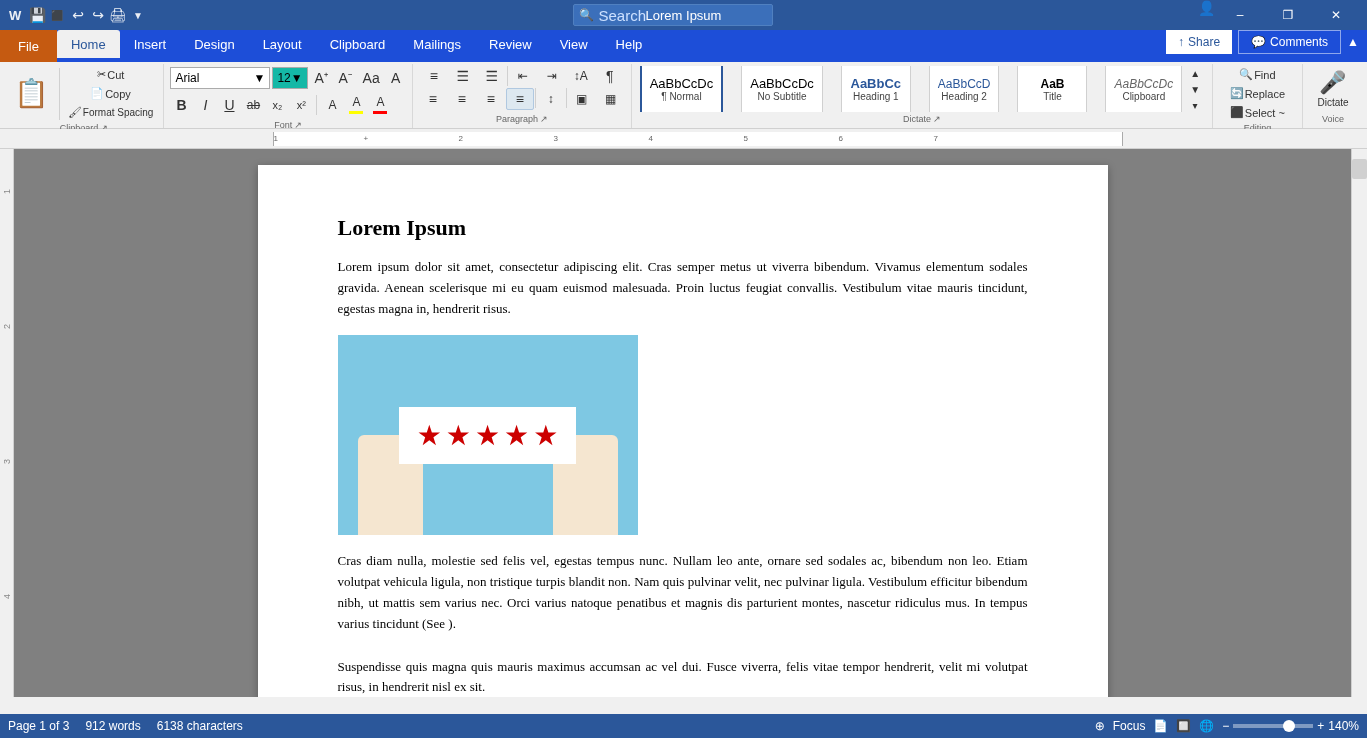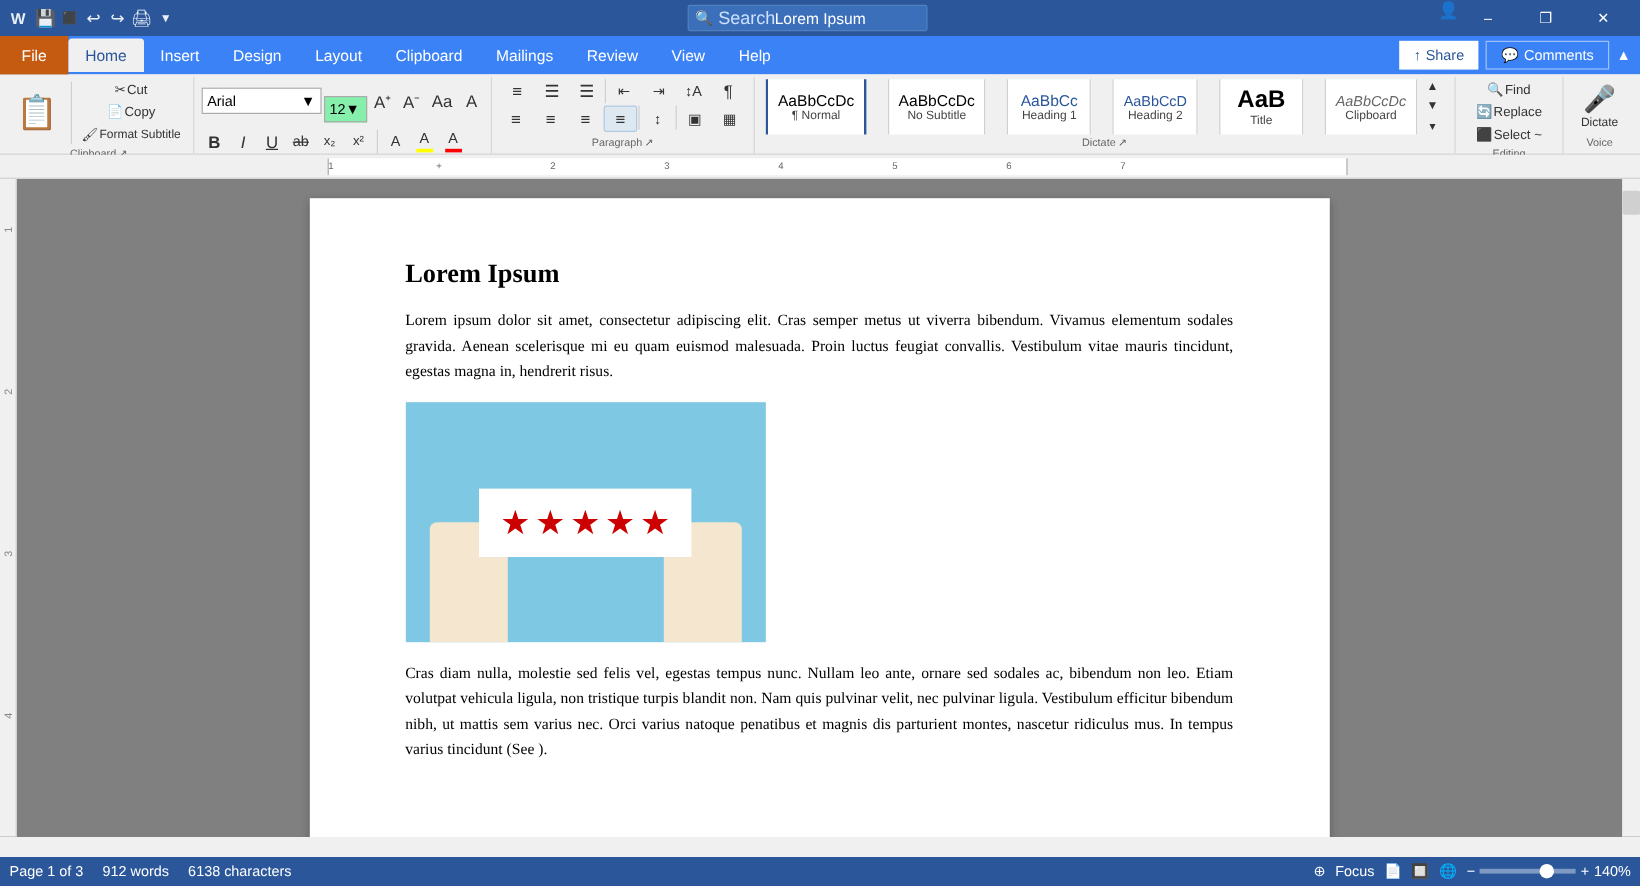--- a/index.html
+++ b/index.html
@@ -30,24 +30,24 @@
       padding: 0 6px;
       gap: 4px;
       color: #cce0ff;
       font-size: 12px;
     }
     .title-bar-right { display: flex; gap: 2px; }
     .title-btn { width: 46px; height: 30px; display: flex; align-items: center; justify-content: center; font-size: 12px; color: white; cursor: pointer; }
 
     
     .tab-bar {
-      background: #3b82f6;
+      background: #1d4ed8;
       height: 32px;
       display: flex;
-      align-items: center;
+      align-items: flex-start;
       padding-left: 0;
     }
     .file-tab {
       background: #c55a11;
       color: white;
       padding: 6px 18px;
       font-size: 13px;
       cursor: pointer;
       height: 32px;
       display: flex;
@@ -150,24 +150,23 @@
       background: white;
       display: flex; align-items: center; justify-content: space-between;
       cursor: pointer;
     }
     .font-size-box {
       width: 36px;
       height: 22px;
       border: 1px solid #ababab;
       padding: 0 4px;
       font-size: 12px;
-      background: #86efac;
+      background: #14b8a6;
       display: flex; align-items: center; justify-content: flex-start;
       cursor: pointer;
-      margin-top: 14px;
     }
     .font-row { display: flex; gap: 2px; align-items: center; margin-bottom: 2px; }
     .style-item {
       border: 1px solid #d0d0d0;
       padding: 2px 8px;
       cursor: pointer;
       font-size: 11px;
       background: white;
       min-width: 70px;
       text-align: center;
@@ -359,21 +358,21 @@
           <div class="r-btn" style="flex-direction:row;font-size:11px">
             <span>✂</span>
             <span>Cut</span>
           </div>
           <div class="r-btn" style="flex-direction:row;font-size:11px">
             <span>📄</span>
             <span>Copy</span>
           </div>
           <div class="r-btn" style="flex-direction:row;font-size:11px">
             <span>🖌</span>
-            <span style="font-size:10px">Format Subtitle</span>
+            <span style="font-size:10px">Format Spacing</span>
           </div>
         </div>
       </div>
       <div class="ribbon-group-label">
         <span>Clipboard</span>
         <span style="font-size:9px;cursor:pointer">↗</span>
       </div>
     </div>
 
     <div class="ribbon-group" style="min-width:220px">
@@ -452,29 +451,29 @@
         <div style="display:flex;gap:18px;overflow:hidden">
           <div class="style-item active">
             <span style="font-size:13px">AaBbCcDc</span>
             <span style="font-size:10px;color:#444">¶ Normal</span>
           </div>
           <div class="style-item">
             <span style="font-size:13px">AaBbCcDc</span>
             <span style="font-size:10px;color:#444">No Subtitle</span>
           </div>
           <div class="style-item">
-            <span style="font-size:13px;color:#2b579a;font-weight:normal">AaBbCc</span>
+            <span style="font-size:13px;color:#2b579a;font-weight:bold">AaBbCc</span>
             <span style="font-size:10px;color:#444">Heading 1</span>
           </div>
           <div class="style-item">
             <span style="font-size:12px;color:#2b579a">AaBbCcD</span>
             <span style="font-size:10px;color:#444">Heading 2</span>
           </div>
           <div class="style-item">
-            <span style="font-size:20px;font-weight:bold">AaB</span>
+            <span style="font-size:12px;font-weight:bold">AaB</span>
             <span style="font-size:10px;color:#444">Title</span>
           </div>
           <div class="style-item">
             <span style="font-size:12px;color:#666;font-style:italic">AaBbCcDc</span>
             <span style="font-size:10px;color:#444">Clipboard</span>
           </div>
         </div>
         <div style="display:flex;flex-direction:column;gap:1px;margin-left:2px">
           <div class="r-btn" style="font-size:10px;min-width:16px">▲</div>
           <div class="r-btn" style="font-size:10px;min-width:16px">▼</div>
@@ -561,20 +560,21 @@
           <span class="star">★</span>
           <span class="star">★</span>
           <span class="star">★</span>
           <span class="star">★</span>
           <span class="star">★</span>
         </div>
       </div>
 
       <div class="page-body">Cras diam nulla, molestie sed felis vel, egestas tempus nunc. Nullam leo ante, ornare sed sodales ac, bibendum non leo. Etiam volutpat vehicula ligula, non tristique turpis blandit non. Nam quis pulvinar velit, nec pulvinar ligula. Vestibulum efficitur bibendum nibh, ut mattis sem varius nec. Orci varius natoque penatibus et magnis dis parturient montes, nascetur ridiculus mus. In tempus varius tincidunt (See ).</div>
       <br>
+      <div class="page-body" style="margin-top:8px">Suspendisse quis magna quis mauris maximus accumsan ac vel dui. Fusce viverra, felis vitae tempor hendrerit, velit mi volutpat risus, in hendrerit nisl ex sit.</div>
     </div>
   </div>
   <div class="right-bar">
     <div style="width:100%;height:20px;background:#d0d0d0;border-radius:2px;margin-top:10px"></div>
   </div>
 </div>
 
 <div class="status-bar">
   <span>Page 1 of 3</span>
   <span>912 words</span>

